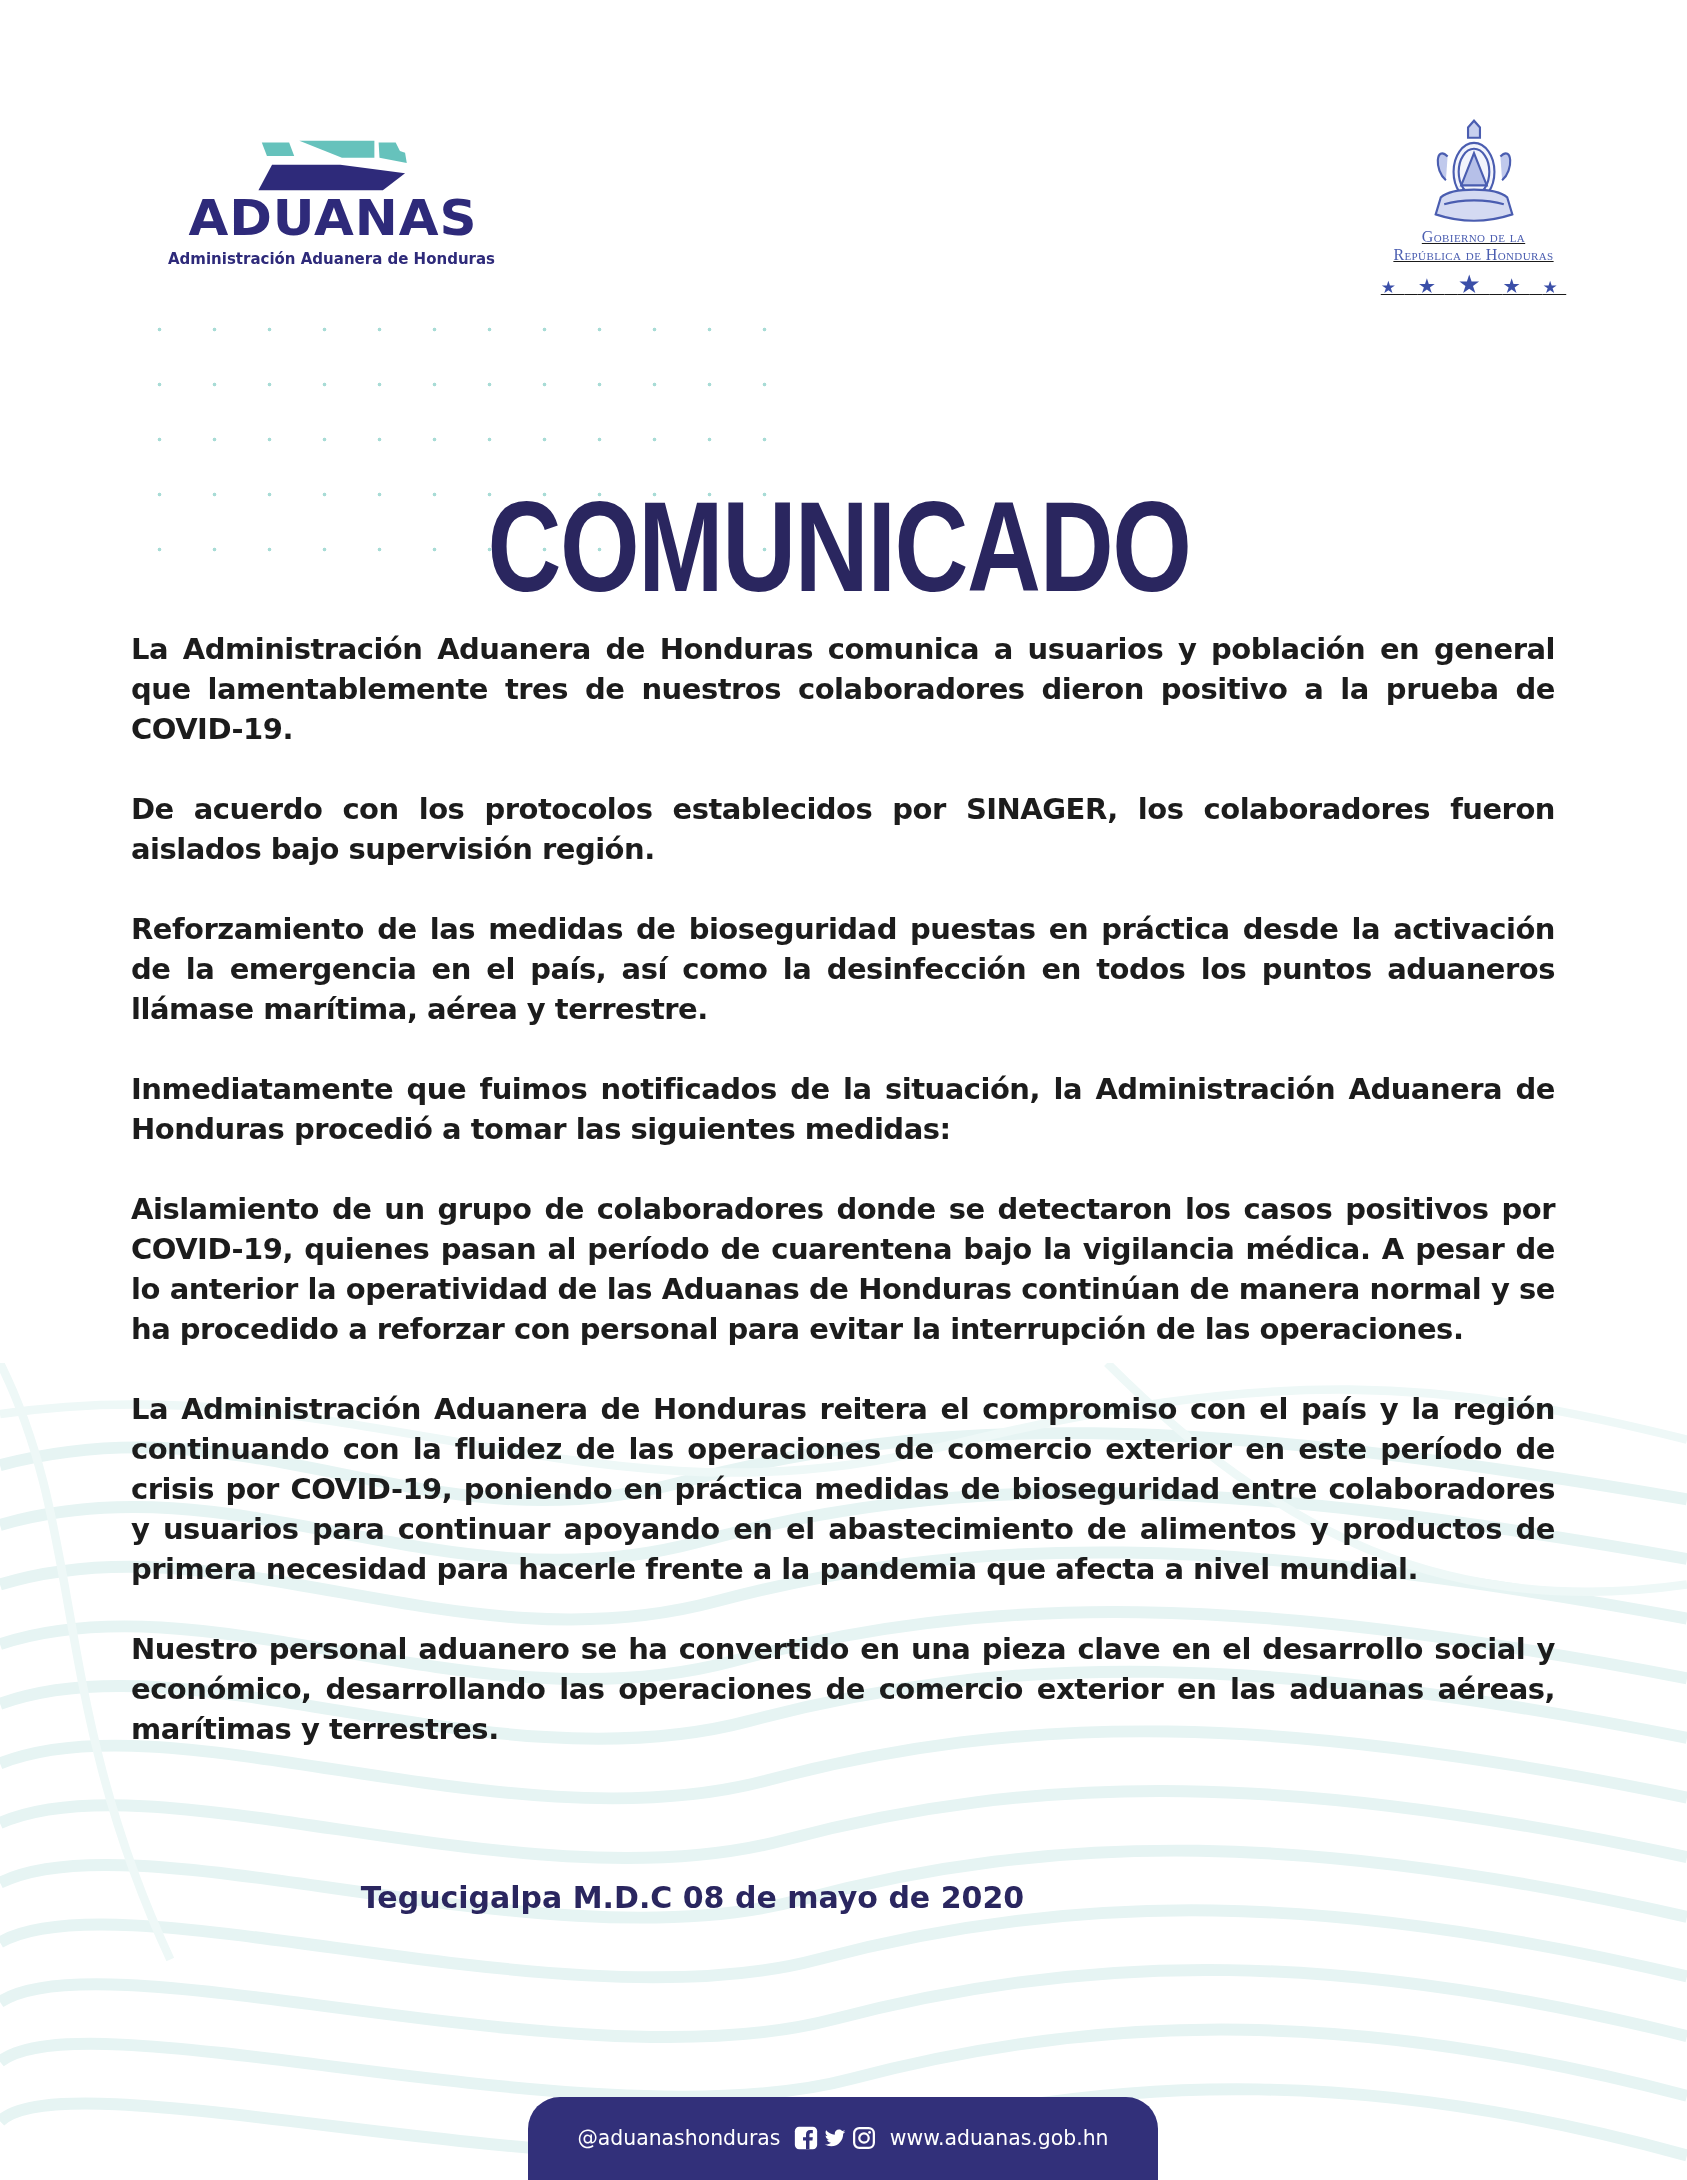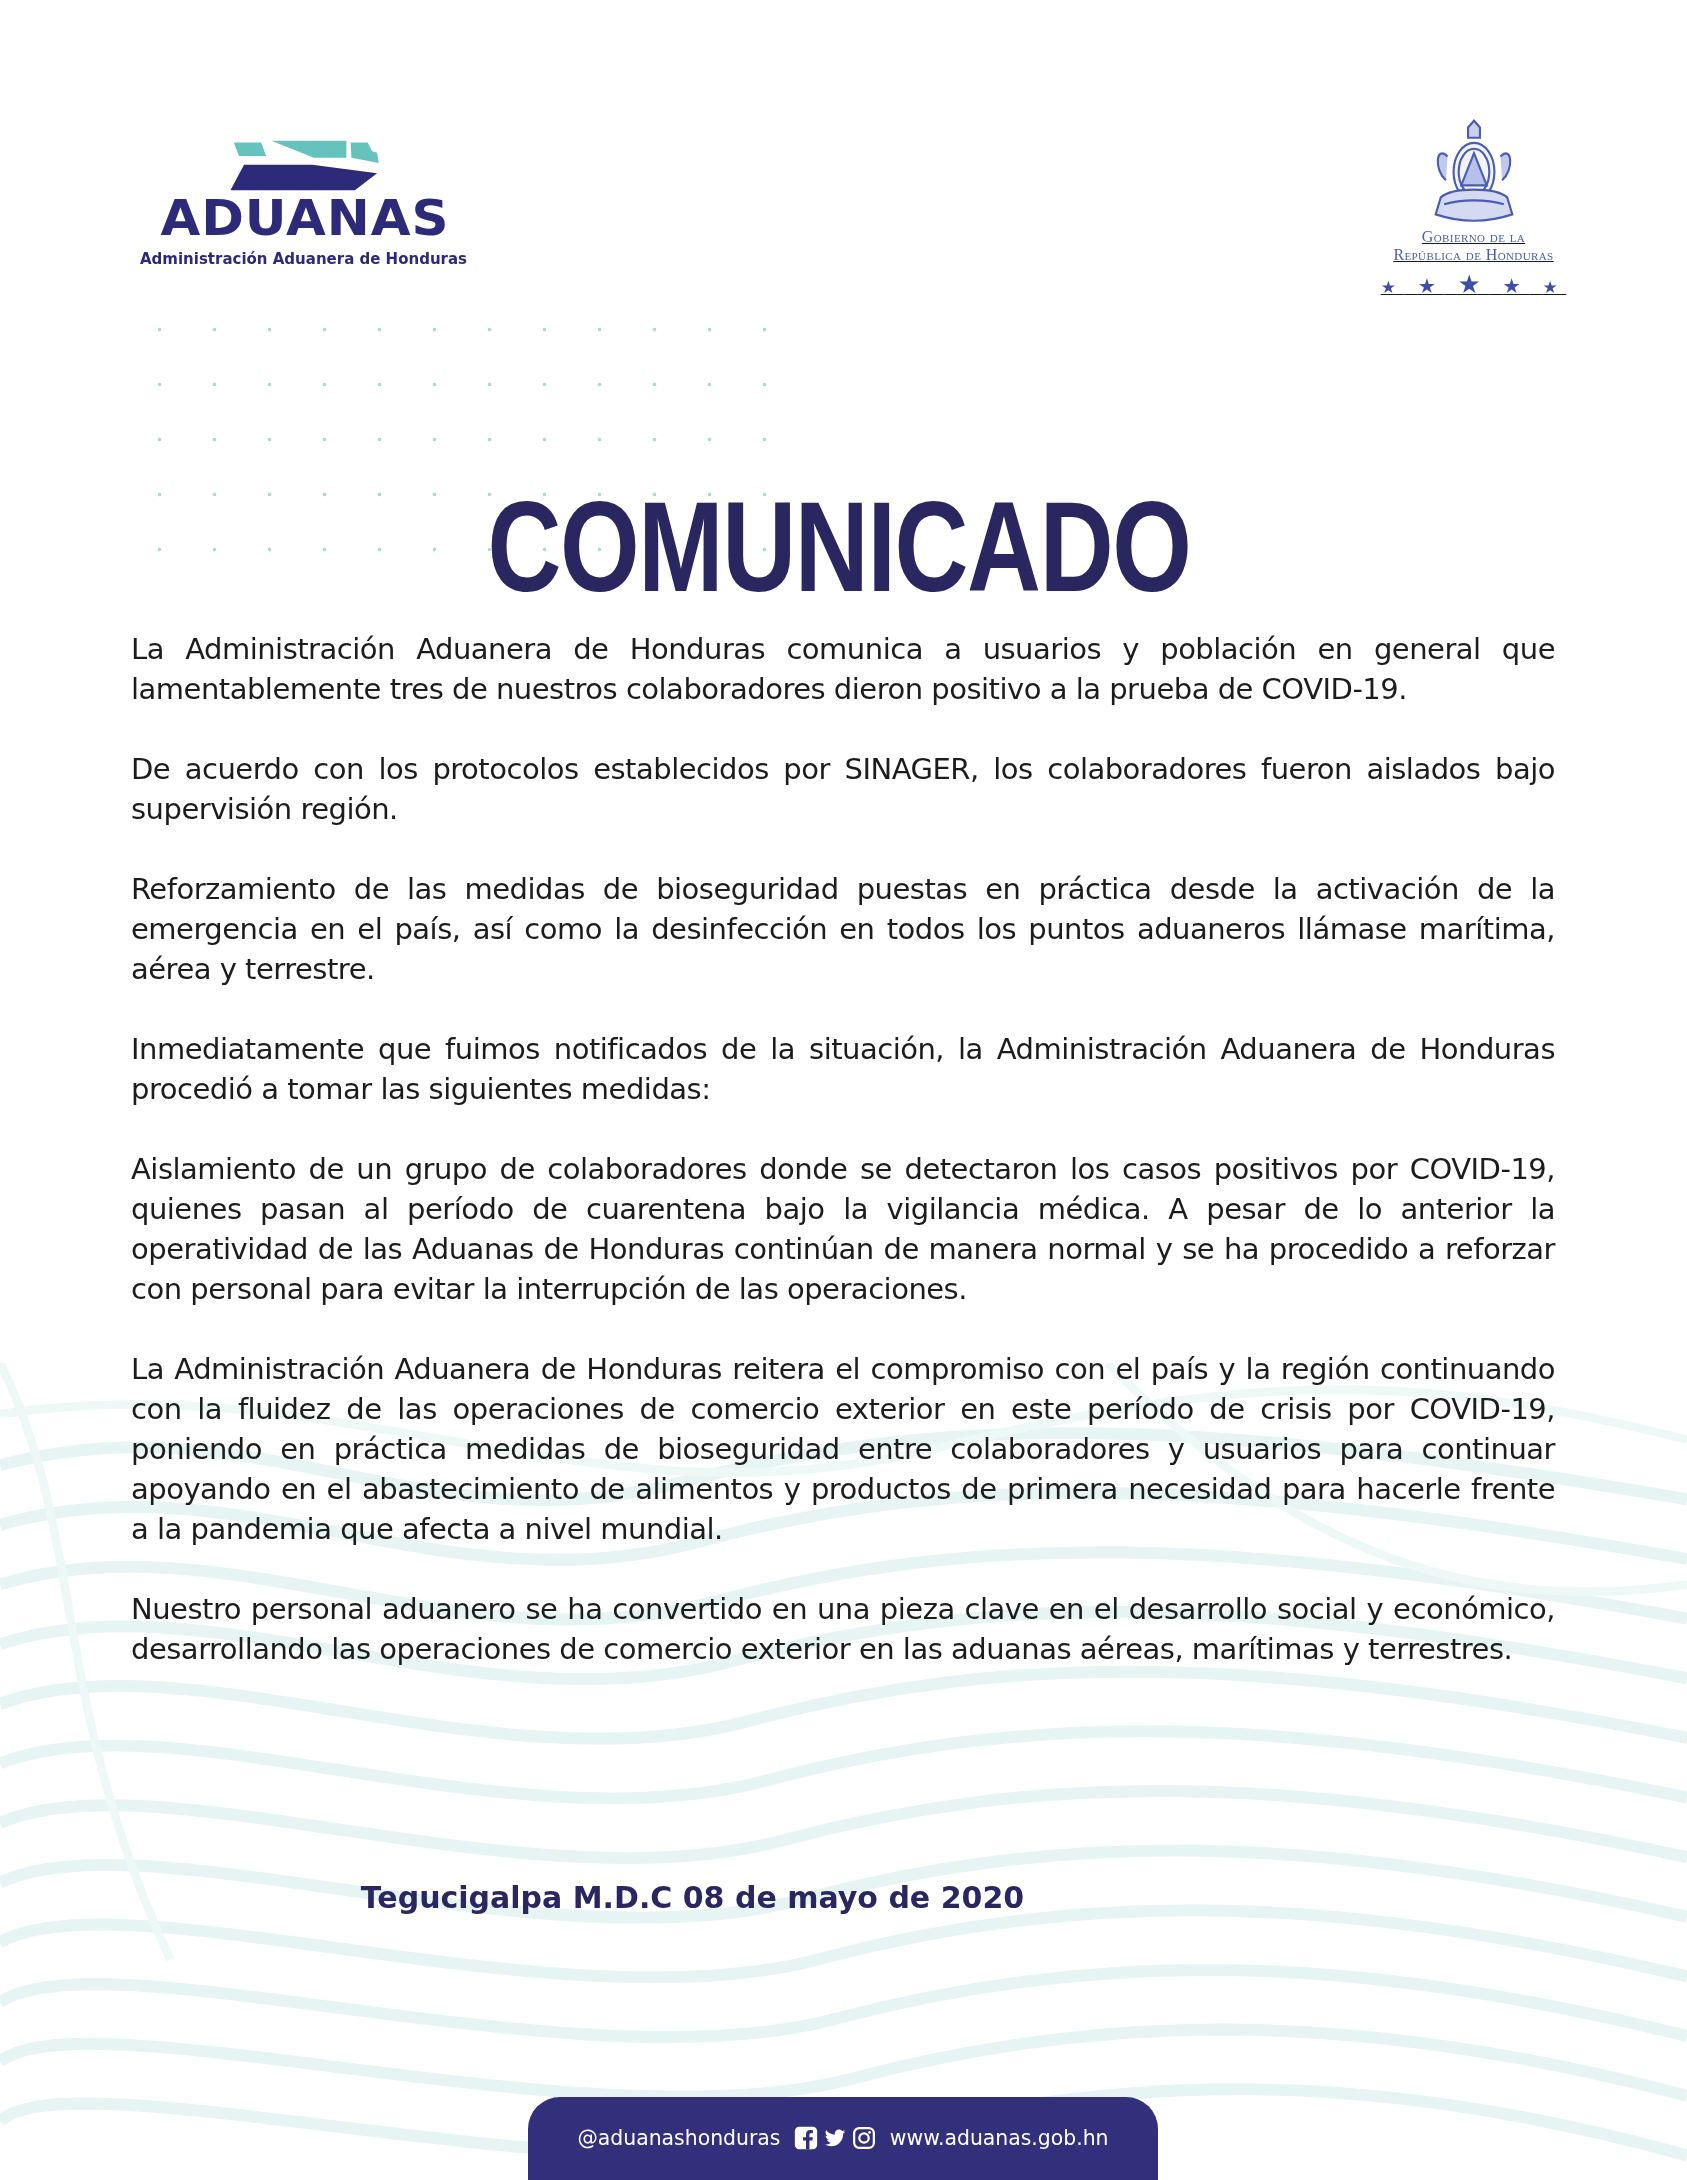--- a/index.html
+++ b/index.html
@@ -15,21 +15,21 @@
   .waves { position: absolute; left: 0; top: 1363px; width: 1687px; height: 818px; z-index: 0; }
 
   
   .dot-grid {
     position: absolute; left: 132px; top: 302px; width: 656px; height: 290px; z-index: 0;
     background-image: radial-gradient(circle, #a8dcd6 1.7px, transparent 2.1px);
     background-size: 55px 55px;
   }
 
   
-  .logo-aduanas { position: absolute; left: 116px; top: 132px; width: 375px; height: 145px; z-index: 2; }
+  .logo-aduanas { position: absolute; left: 144px; top: 132px; width: 375px; height: 145px; z-index: 2; }
   .logo-aduanas svg { position: absolute; left: 111px; top: 6.8px; }
   .logo-word {
     position: absolute; left: 44px; top: 58px; width: 290px; text-align: center;
     font-family: "DejaVu Sans", sans-serif; font-weight: bold; font-size: 49px;
     color: #2e2a7a; letter-spacing: 0.9px; transform: scaleX(1.05);
   }
   .logo-sub {
     position: absolute; left: 0; top: 118px; width: 375px; text-align: center;
     font-family: "DejaVu Sans", sans-serif; font-weight: bold; font-size: 15px; color: #2e2a7a;
   }
@@ -52,21 +52,21 @@
     color: #2a265f; letter-spacing: -1.7px; transform: scaleX(0.80); transform-origin: center;
     line-height: 145px;
   }
 
   
   .body-text {
     position: absolute; left: 131px; top: 629px; width: 1424px; z-index: 2;
     font-family: "DejaVu Sans", sans-serif; font-size: 29px; line-height: 40px;
     color: #1c1c1c; text-align: justify; letter-spacing: -0.5px;
   }
-  .body-text p { margin: 0 0 40px 0; }
+  .body-text p { margin: 0 0 40px 0; font-weight: bold; }
 
   .date-line {
     position: absolute; left: 0; top: 1880px; width: 1385px; text-align: center; z-index: 2;
     font-family: "DejaVu Sans", sans-serif; font-weight: bold; font-size: 30px; color: #2a265f;
   }
 
   
   .footer-bar {
     position: absolute; left: 528px; top: 2097px; width: 630px; height: 94px; z-index: 2;
     background: #32307a; border-radius: 32px 32px 0 0;

